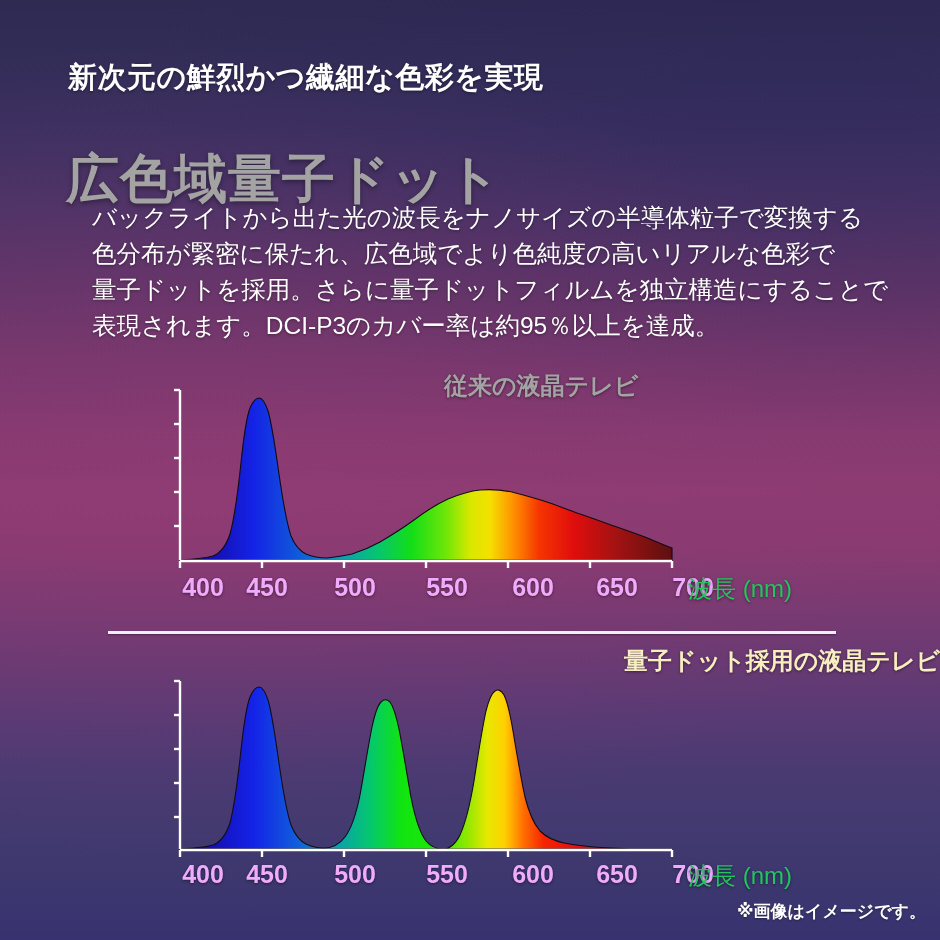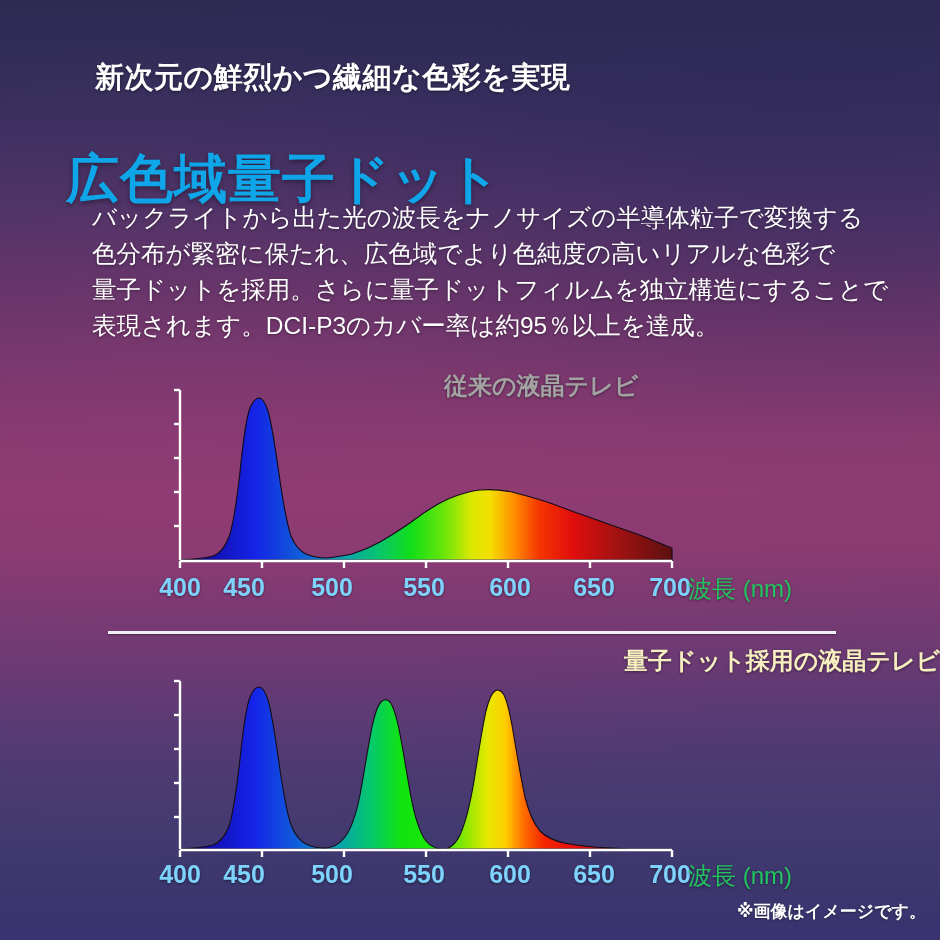--- a/index.html
+++ b/index.html
@@ -65,29 +65,28 @@
   .kicker {
     position: absolute;
     left: 68px;
     top: 58px;
     font-size: 29px;
     font-weight: bold;
     color: #ffffff;
     letter-spacing: .5px;
     text-shadow: 0 1px 3px rgba(0,0,0,.45);
     white-space: nowrap;
-    margin-left: 27px;
   }
   .headline {
     position: absolute;
     left: 66px;
     top: 108px;
     font-size: 53px;
     font-weight: bold;
-    color: #0ea5e9;
+    color: #a3a3a3;
     letter-spacing: 1px;
     text-shadow: 0 2px 5px rgba(0,0,0,.40);
     white-space: nowrap;
     text-align: right;
   }
 
   
   .body-copy {
     position: absolute;
     left: 68px;
@@ -148,23 +147,24 @@
     height: 34px;
   }
   #chart-conventional .xlabels { top: 203px; }
   #chart-qd .xlabels { top: 215px; }
 
   .xtick {
     position: absolute;
     transform: translateX(-50%);
     font-size: 25px;
     font-weight: bold;
-    color: #7dd3fc;
+    color: #f0abfc;
     text-shadow: 0 1px 3px rgba(0,0,0,.45);
     white-space: nowrap;
+    margin-left: 23px;
   }
   .xaxis-unit {
     position: absolute;
     left: 688px;
     font-size: 24px;
     font-weight: normal;
     color: #22c55e;
     text-shadow: 0 1px 3px rgba(0,0,0,.45);
     white-space: nowrap;
   }

